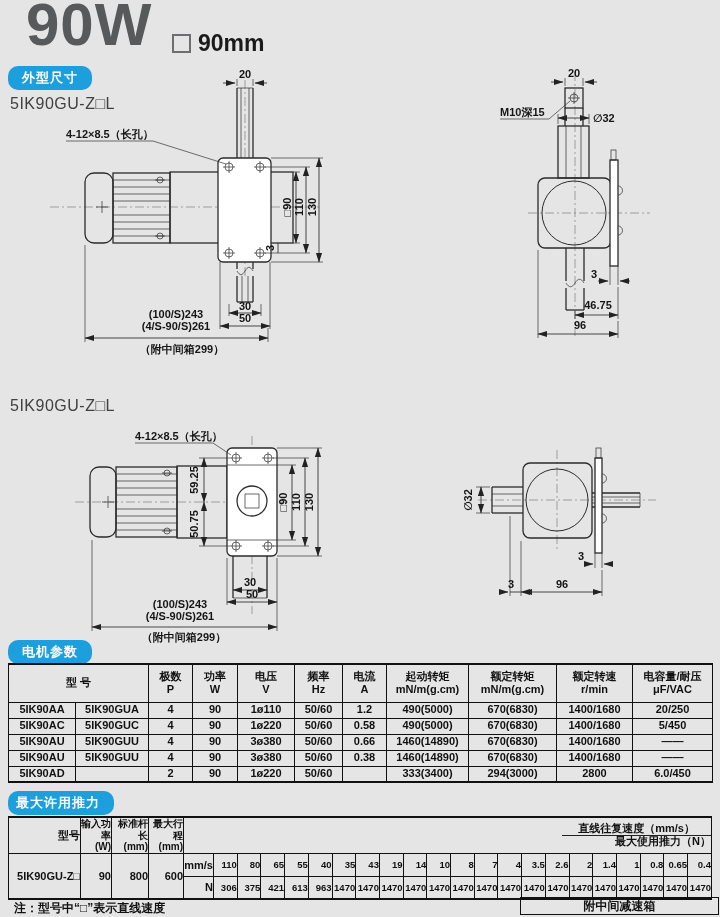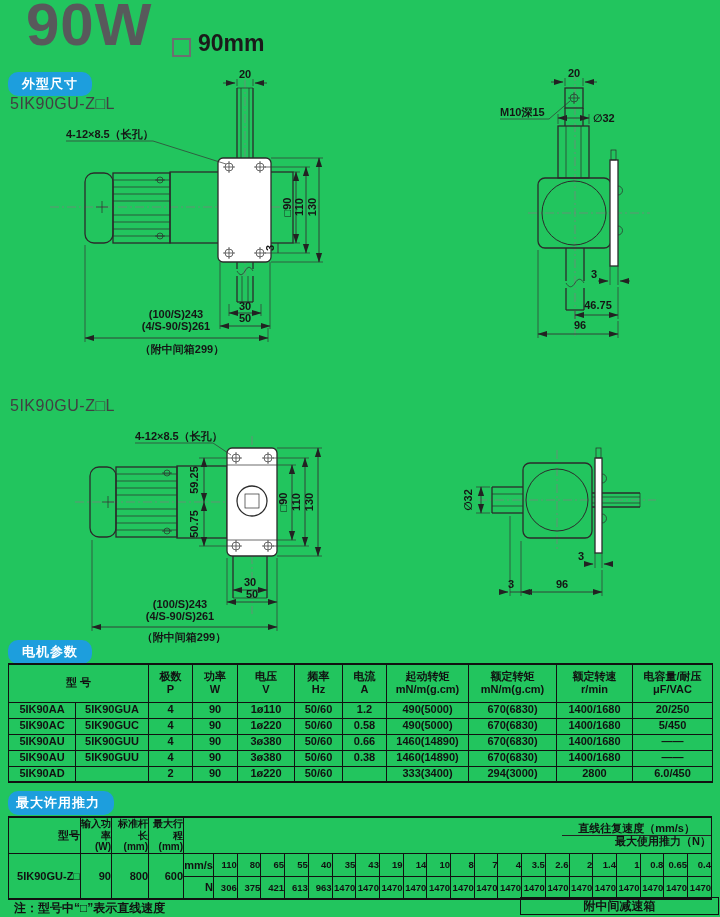--- a/index.html
+++ b/index.html
@@ -1,20 +1,20 @@
 <!DOCTYPE html>
 <html><head>
 <meta charset="utf-8">
 <style>
   html,body{margin:0;padding:0;background:#fff;}
-  #sheet{position:relative;width:720px;height:917px;background:#22c55e;overflow:hidden;
+  #sheet{position:relative;width:720px;height:917px;background:#e5e5e5;overflow:hidden;
          font-family:"Liberation Sans","DejaVu Sans",sans-serif;color:#111;}
   .abs{position:absolute;}
   .title90{left:26px;top:-10px;font-size:60px;font-weight:900;color:#58595b;letter-spacing:1px;}
-  .subwrap{left:172px;top:30px;display:flex;align-items:flex-end;gap:7px;}
+  .subwrap{left:172px;top:30px;display:flex;align-items:center;gap:7px;}
   .sq-icon{display:inline-block;width:15px;height:15px;border:2px solid #6d6e70;}
   .subtext{font-size:23px;font-weight:bold;color:#1a1a1a;}
   .badge{background:#1d9edd;color:#fff;font-size:13px;font-weight:bold;
          border-radius:10px;padding:3px 14px;display:inline-block;letter-spacing:1px;}
   .model{font-size:16px;color:#414042;letter-spacing:0.5px;}
   
   svg text{font-weight:bold;fill:#151515;font-size:11px;font-family:"Liberation Sans","DejaVu Sans",sans-serif;}
   .ol{fill:none;stroke:#2b2b2b;stroke-width:1.3;}
   .olf{fill:#fff;stroke:#2b2b2b;stroke-width:1.3;}
   .th{fill:none;stroke:#2b2b2b;stroke-width:0.7;}
@@ -343,21 +343,21 @@
       <line x1="602" y1="570" x2="602" y2="596" class="ext"></line>
       <line x1="501" y1="592" x2="508" y2="592" class="dim" marker-end="url(#ah)"></line>
       <line x1="530" y1="592" x2="523" y2="592" class="dim" marker-end="url(#ah)"></line>
       <line x1="510" y1="592" x2="521" y2="592" class="dim"></line>
       <text x="511" y="588" text-anchor="middle">3</text>
       <line x1="521" y1="592" x2="602" y2="592" class="dim" marker-start="url(#ah)" marker-end="url(#ah)"></line>
       <text x="562" y="588" text-anchor="middle">96</text>
     </g>
   </svg>
 
-  <div class="abs badge" style="left:8px;top:72px;">外型尺寸</div>
+  <div class="abs badge" style="left:8px;top:66px;">外型尺寸</div>
   <div class="abs model" style="left:10px;top:95px;">5IK90GU-Z□L</div>
   <div class="abs model" style="left:10px;top:397px;">5IK90GU-Z□L</div>
   <div class="abs badge" style="left:8px;top:640px;">电机参数</div>
 
   <table id="motor-table" class="abs" style="left:8px;top:663px;border-radius:10px;">
     <colgroup>
       <col style="width:67px">
         <col style="width:73px">
         <col style="width:44px">
         <col style="width:45px">

